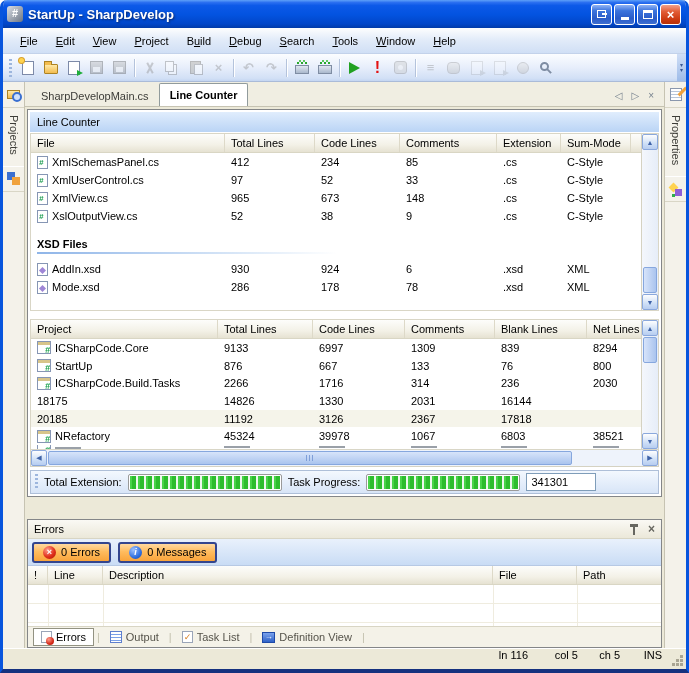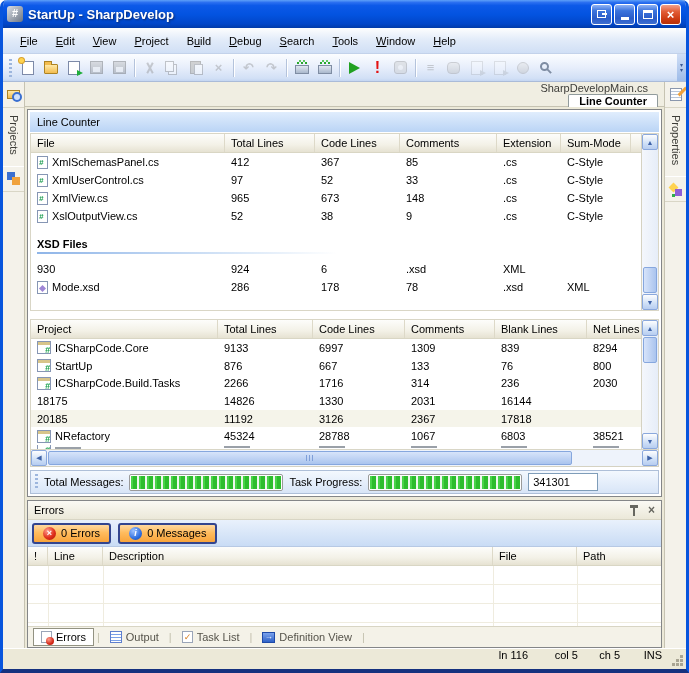--- a/index.html
+++ b/index.html
@@ -78,21 +78,21 @@
   .classes-icon::before { content:""; position:absolute; left:0; top:0; width:8px; height:8px; background:#3a6fd0; }
   .classes-icon::after { content:""; position:absolute; right:0; bottom:0; width:8px; height:8px; background:#f0a23c; }
   .properties-icon { width:12px; height:13px; background:#fff; border:1px solid #8a97ad; position:relative;
     background-image:repeating-linear-gradient(180deg,transparent 0 2px,#b9c6d8 2px 3px); }
   .properties-icon::after { content:""; position:absolute; right:-3px; top:-3px; width:3px; height:11px; background:#f0a23c; transform:rotate(45deg); }
   .toolbox-icon { width:13px; height:13px; position:relative; }
   .toolbox-icon::before { content:""; position:absolute; left:1px; top:1px; width:7px; height:7px; background:#ffd34f; transform:rotate(45deg); }
   .toolbox-icon::after { content:""; position:absolute; right:0; bottom:0; width:7px; height:7px; background:#8e5ed6; box-shadow:-5px 3px 0 -2px #2fae4a; }
   .center { flex:1; display:flex; flex-direction:column; background:#ece9d8; min-width:0; }
   
-  .tabrow { height:25px; display:flex; align-items:flex-end; padding:0 6px 0 6px; background:#f0eee2; border-bottom:1px solid #c6c3b2;flex-direction:column; }
+  .tabrow { height:25px; display:flex; align-items:flex-end; padding:0 6px 0 6px; background:#f0eee2; border-bottom:1px solid #c6c3b2; }
   .dtab { height:20px; display:flex; align-items:center; padding:0 10px; color:#3c3c38; }
   .dtab.active { height:23px; background:#fff; border:1px solid #919b9c; border-bottom:none; border-radius:2px 2px 0 0; font-weight:bold; color:#000; }
   .tabnav { margin-left:auto; display:flex; gap:9px; align-items:center; color:#76828e; font-size:10px; padding:0 4px 5px 0; }
   
   .docarea { flex:1; padding:2px 2px 0 2px; display:flex; flex-direction:column; }
   .lcpad { height:388px; border:1px solid #848688; background:#fff; padding:2px; display:flex; flex-direction:column; }
   .lchead { height:20px; background:linear-gradient(180deg,#e0edfd,#bad4f5); display:flex; align-items:center; padding-left:7px; margin-bottom:1px; }
   .twrap { display:flex; border:1px solid #d9d6c6; }
   .t1wrap { height:178px; } .t2wrap { height:131px; margin-top:8px; }
   .tmain { flex:1; display:flex; flex-direction:column; overflow:hidden; background:#fff; min-width:0; }
@@ -128,21 +128,21 @@
   .hthumb::after { content:""; position:absolute; left:50%; top:3px; bottom:3px; width:9px; margin-left:-4px;
     background:repeating-linear-gradient(90deg,#7f9fd8 0 1px,transparent 1px 3px); }
   
   .progress { height:24px; flex:0 0 24px; margin-top:3px; display:flex; align-items:center; gap:6px; padding:0 6px 0 4px;
     background:linear-gradient(180deg,#f3f8fe,#d8e5f7); border:1px solid #aebfd8; }
   .pgrip { width:3px; height:16px; background:repeating-linear-gradient(180deg,#9db6dd 0 2px,transparent 2px 4px); }
   .pbar { width:154px; height:17px; border:1px solid #9a9a9a; border-radius:2px; background:#fff; padding:1px; }
   .pbar i { display:block; height:100%; background:repeating-linear-gradient(90deg,#49d349 0 2px,#2dbd2d 2px 6px,#eef7ee 6px 8px); }
   .pcount { width:70px; height:18px; background:#fff; border:1px solid #7f9db9; display:flex; align-items:center; padding-left:4px; }
   
-  .errpad { flex:1; margin-top:3px; border:1px solid #848688; background:#fdba74; display:flex; flex-direction:column; min-height:0; }
+  .errpad { flex:1; margin-top:22px; border:1px solid #848688; background:#fdba74; display:flex; flex-direction:column; min-height:0; }
   .errhead { height:19px; flex:0 0 19px; display:flex; align-items:center; gap:9px; padding:0 6px;
     background:linear-gradient(180deg,#faf9f4,#ebe8d9); border-bottom:1px solid #d8d5c4; }
   .errtitle { flex:1; }
   .pinic { width:9px; height:11px; position:relative; }
   .pinic::before { content:""; position:absolute; left:3px; top:2px; width:2px; height:9px; background:#676760; }
   .pinic::after { content:""; position:absolute; left:0; top:0; width:8px; height:3px; background:#676760; }
   .xic { color:#676760; font-weight:bold; font-size:12px; line-height:1; }
   .fbtnrow { height:27px; flex:0 0 27px; display:flex; align-items:center; gap:7px; padding:0 4px;
     background:linear-gradient(180deg,#e9f1fc,#c9dcf5); border-bottom:1px solid #b7c9e4; }
   .fbtn { height:21px; display:flex; align-items:center; gap:5px; padding:0 9px;
@@ -337,21 +337,21 @@
                 <span class="th">Extension</span>
                 <span class="th">Sum-Mode</span>
                 <span class="th" style="border-right:none"></span>
               </div>
               <div class="trow cols1">
                 <span class="tc">
                     <i class="pg cs"></i>
                     <span>XmlSchemasPanel.cs</span>
                   </span>
                 <span class="tc">412</span>
-                <span class="tc">367</span>
+                <span class="tc">234</span>
                 <span class="tc">85</span>
                 <span class="tc">.cs</span>
                 <span class="tc">C-Style</span>
                   <span></span>
               </div>
               <div class="trow cols1">
                 <span class="tc">
                     <i class="pg cs"></i>
                     <span>XmlUserControl.cs</span>
                   </span>
@@ -382,20 +382,24 @@
                 <span class="tc">52</span>
                 <span class="tc">38</span>
                 <span class="tc">9</span>
                 <span class="tc">.cs</span>
                 <span class="tc">C-Style</span>
                   <span></span>
               </div>
               <div class="grouphd">XSD Files</div>
               <div class="groupline"></div>
               <div class="trow cols1">
+                <span class="tc">
+                    <i class="pg xsd"></i>
+                    <span>AddIn.xsd</span>
+                  </span>
                 <span class="tc">930</span>
                 <span class="tc">924</span>
                 <span class="tc">6</span>
                 <span class="tc">.xsd</span>
                 <span class="tc">XML</span>
                   <span></span>
               </div>
               <div class="trow cols1">
                 <span class="tc">
                     <i class="pg xsd"></i>
@@ -480,21 +484,21 @@
                 <span class="tc">2367</span>
                 <span class="tc">17818</span>
                   <span></span>
               </div>
               <div class="trow cols2">
                 <span class="tc">
                     <i class="prjic"></i>
                     <span>NRefactory</span>
                   </span>
                 <span class="tc">45324</span>
-                <span class="tc">28788</span>
+                <span class="tc">39978</span>
                 <span class="tc">1067</span>
                 <span class="tc">6803</span>
                 <span class="tc">38521</span>
                   <span></span>
               </div>
               <div class="trow cols2 clip">
                 <span class="tc">
                     <i class="prjic"></i>
                     <span class="sm"></span>
                   </span>
@@ -528,21 +532,21 @@
           <div class="hsb">
             <span class="hbtn">◀</span>
             <span class="htrack">
                 <span class="hthumb"></span>
               </span>
             <span class="hbtn">▶</span>
           </div>
 
           <div class="progress">
             <span class="pgrip"></span>
-            <span>Total Messages:</span>
+            <span>Total Extension:</span>
             <span class="pbar">
                 <i></i>
               </span>
             <span>Task Progress:</span>
             <span class="pbar">
                 <i></i>
               </span>
             <span class="pcount">341301</span>
           </div>
         </div>

